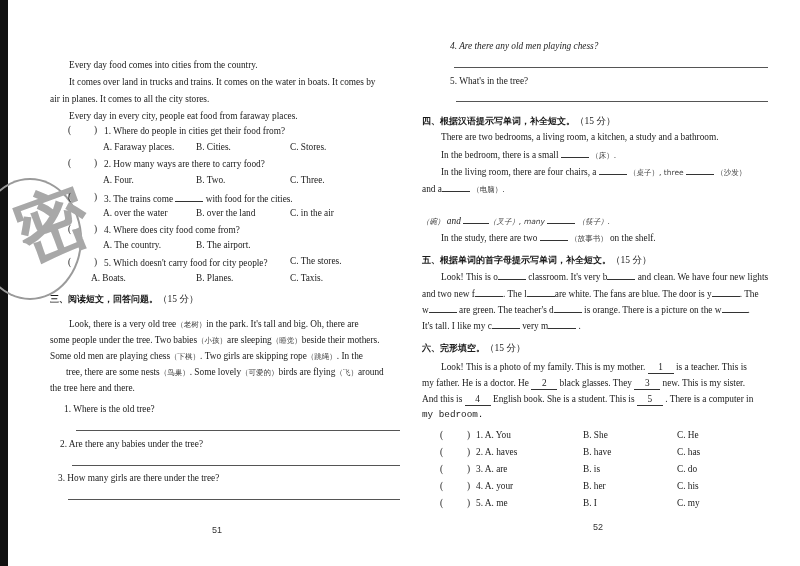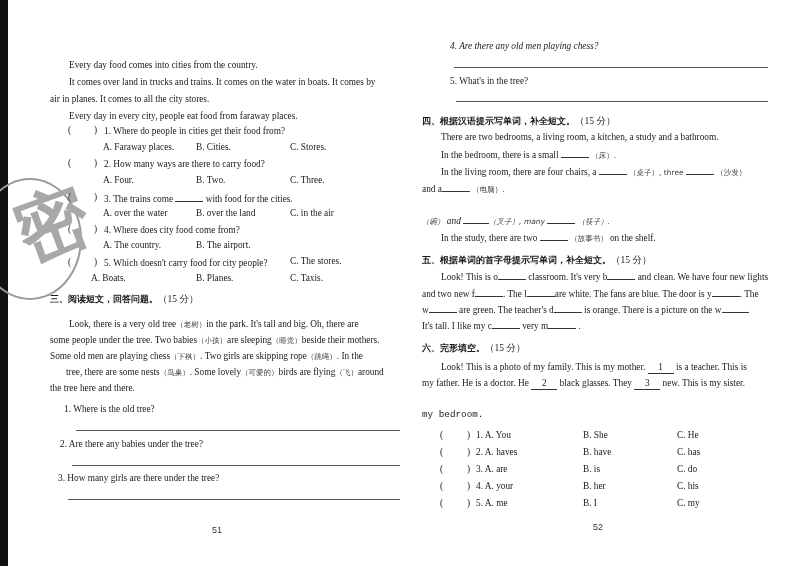--- a/index.html
+++ b/index.html
@@ -161,20 +161,23 @@
 
   <div class="line hd" style="left:22px; top:342px;">
     <span>六、完形填空。</span><span class="pts">（15 分）</span>
   </div>
   <div class="line" style="left:41px; top:361px;">
     <span>Look! This is a photo of my family.  This is my mother.</span> <span class="num-blank" style="width:26px;">1</span> <span>is a teacher.  This is</span>
   </div>
   <div class="line" style="left:22px; top:377px;">
     <span>my father.  He is a doctor.  He</span> <span class="num-blank" style="width:26px;">2</span> <span>black glasses.  They</span> <span class="num-blank" style="width:26px;">3</span> <span>new.  This is my sister.</span>
   </div>
+  <div class="line" style="left:22px; top:393px;">
+    <span>And this is</span> <span class="num-blank" style="width:26px;">4</span> <span>English book.  She is a student.  This is</span> <span class="num-blank" style="width:26px;">5</span> <span>.  There is a computer in</span>
+  </div>
   <div class="line" style="left:22px; top:409px;font-family:Liberation Mono, monospace;">my bedroom.</div>
 
   <div>
     <span class="paren" style="left:40px; top:430px;">(</span>
     <span class="paren" style="left:67px; top:430px;">)</span>
     <span class="opt" style="left:76px; top:430px;">1.  A.  You</span>
     <span class="opt" style="left:183px; top:430px;">B.  She</span>
     <span class="opt" style="left:277px; top:430px;">C.  He</span>
   </div>
   <div>

